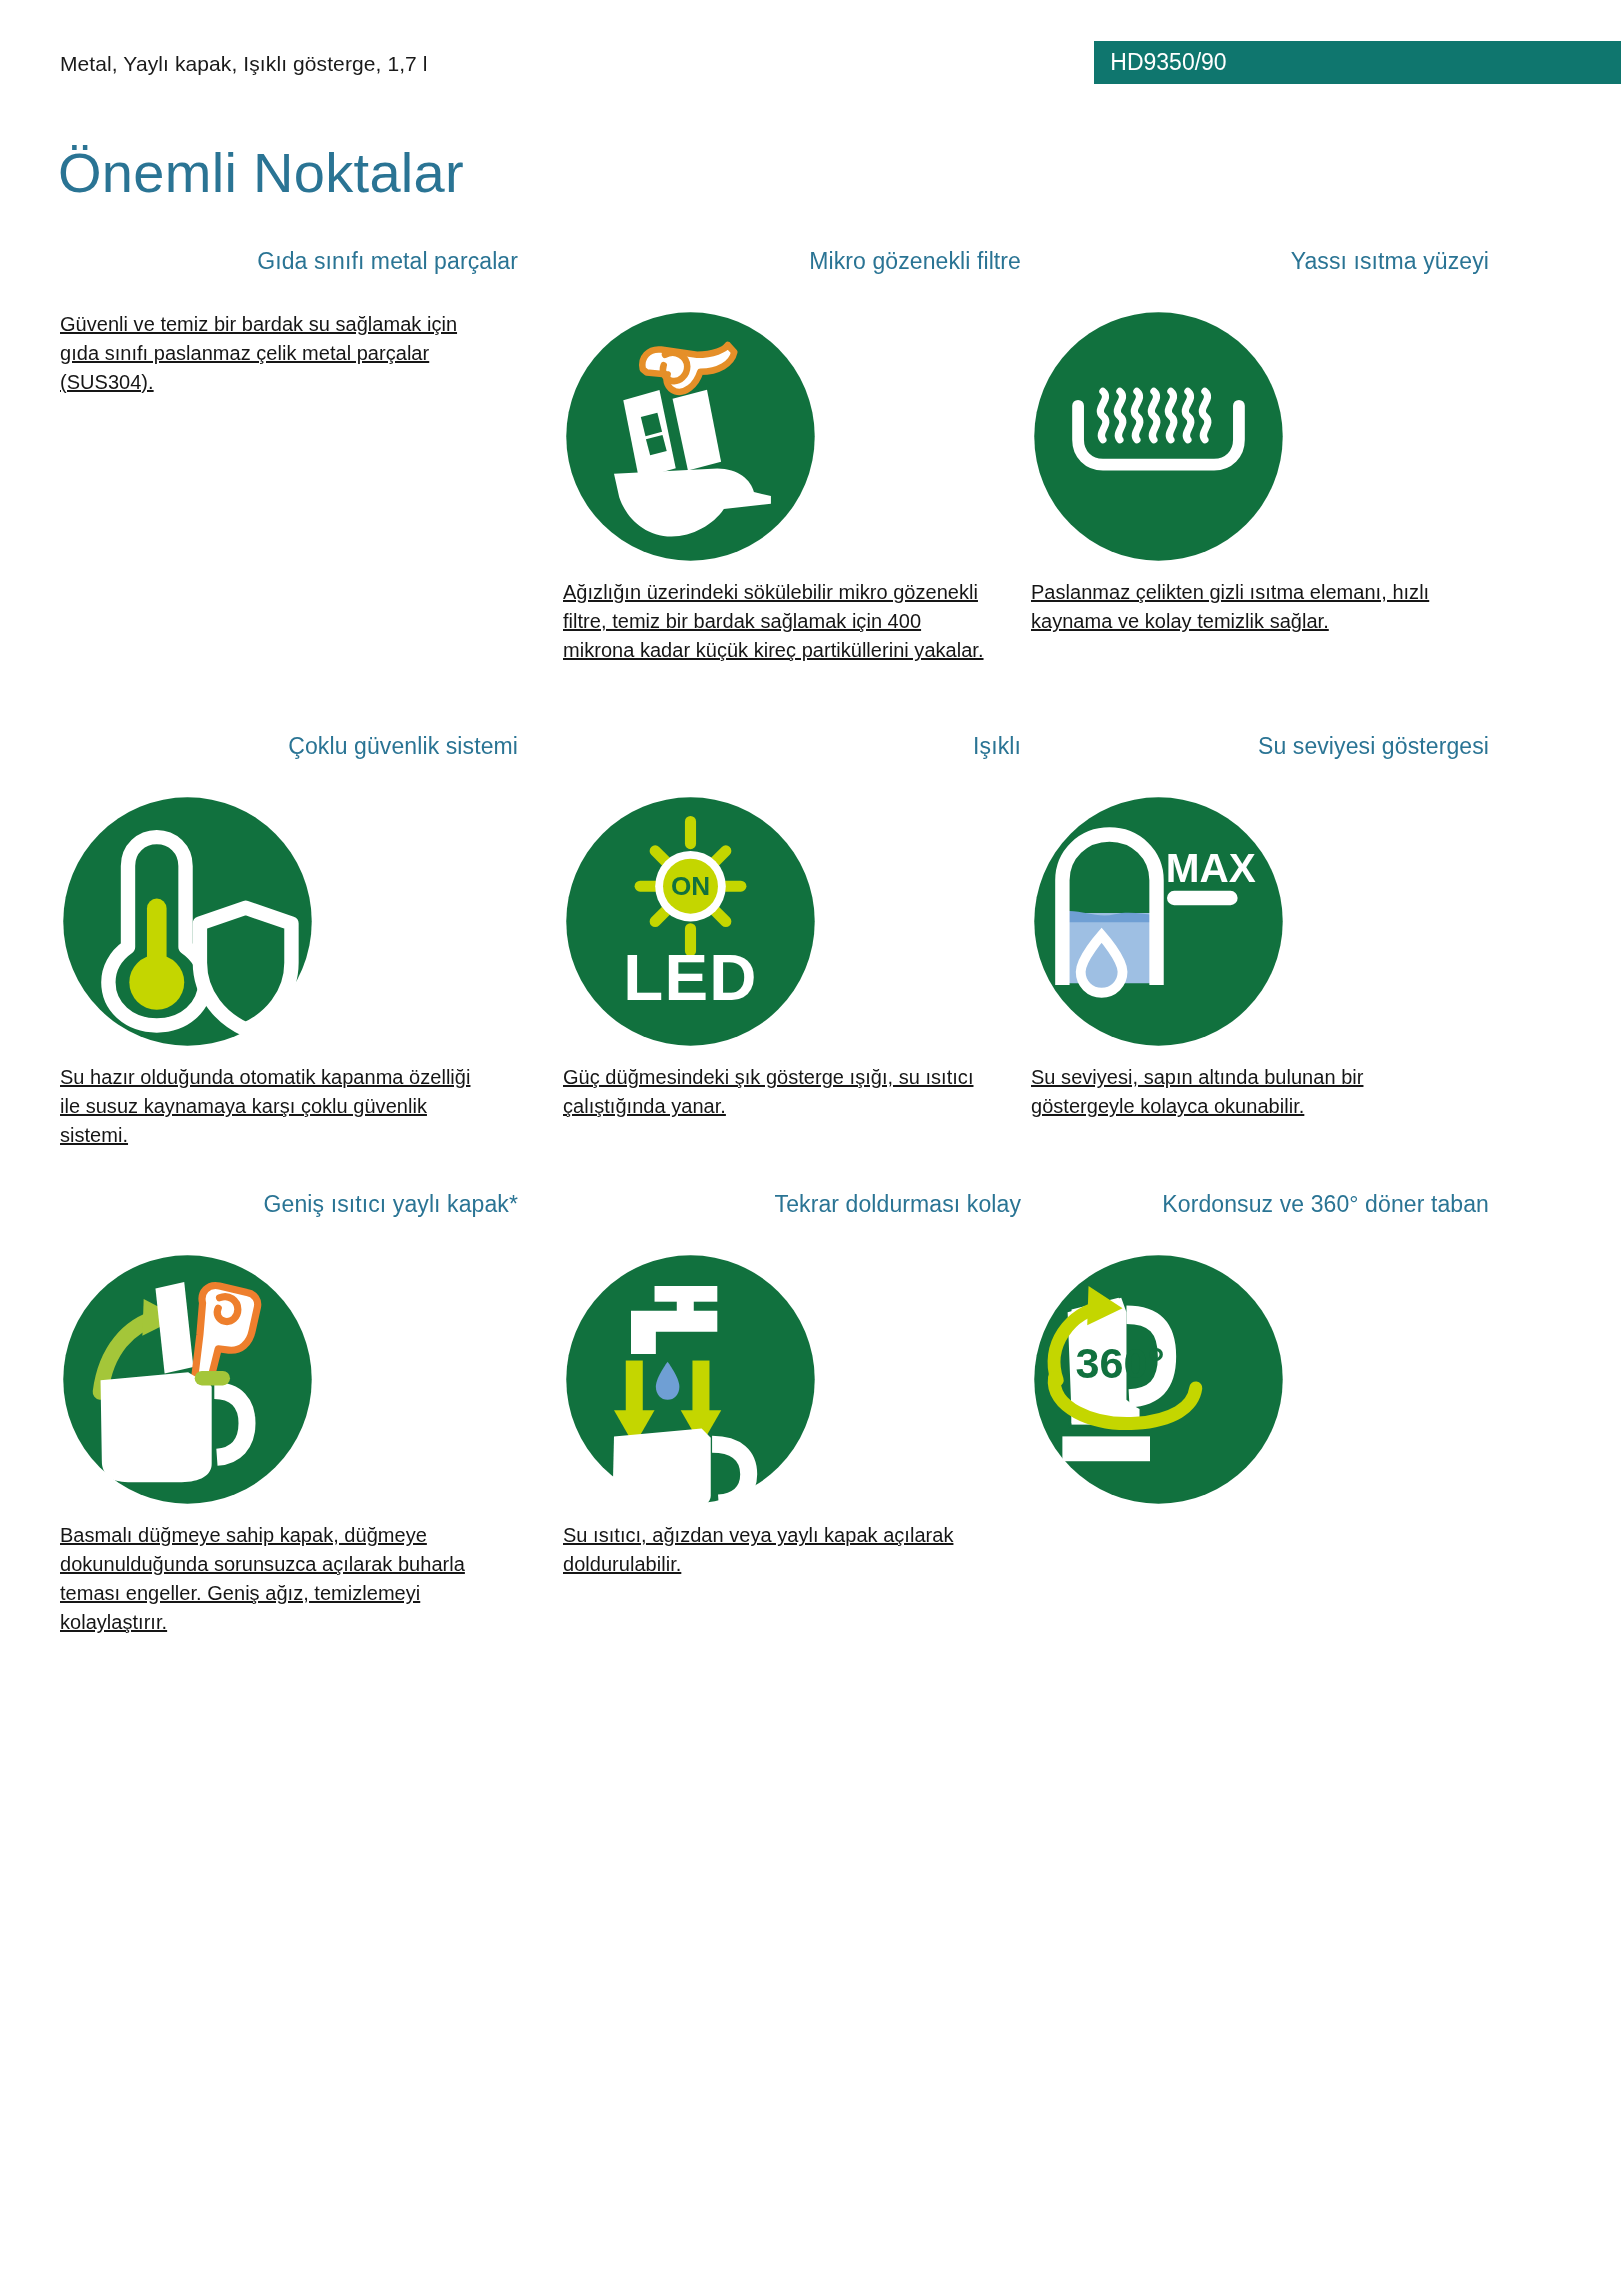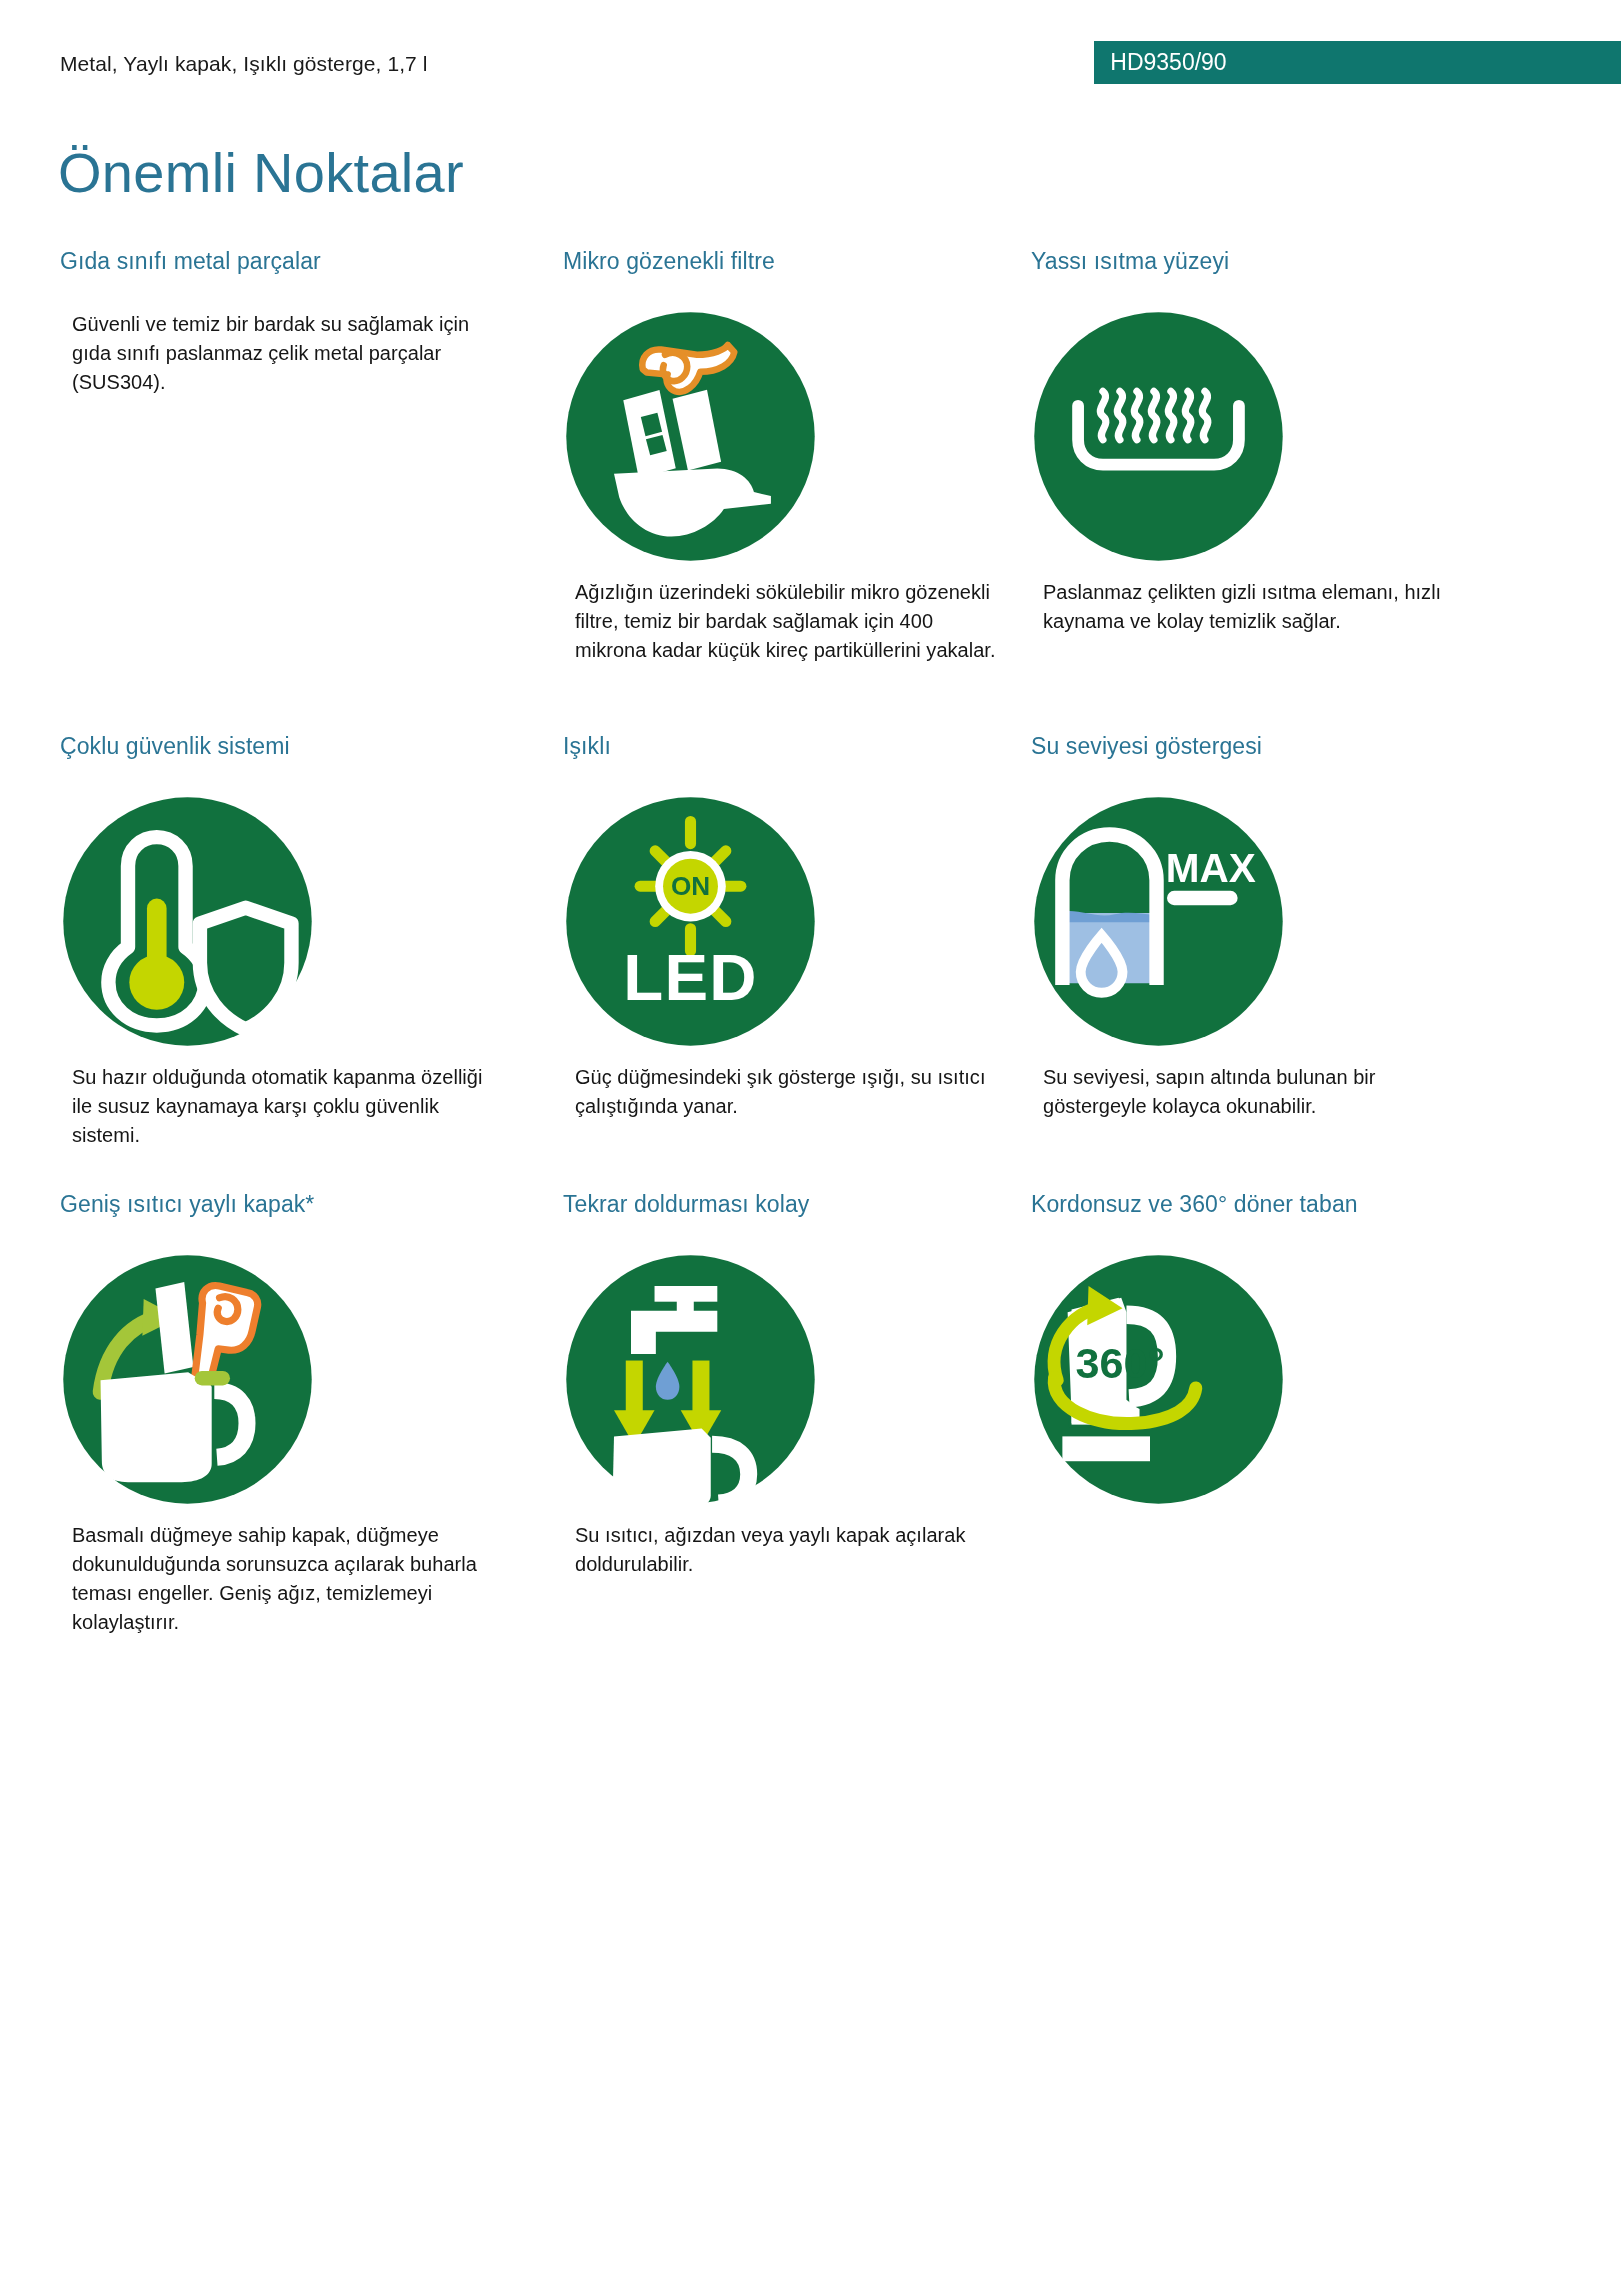--- a/index.html
+++ b/index.html
@@ -59,34 +59,36 @@
   .col3{left:1031px;}
 
   .cell h3{
     margin:0;
     font-size:23px;
     font-weight:400;
     color:#2a7494;
     line-height:29px;
     letter-spacing:0.1px;
     white-space:nowrap;
+    text-align:right;
   }
   .icon-wrap{
     margin-top:33px;
     width:255px;
     height:255px;
     position:relative;
   }
   .desc{
-    margin:12px;
+    margin:0;
     font-size:20px;
     line-height:29px;
     color:#161616;
     letter-spacing:0.03px;
     width:431px;
+    text-decoration:underline;
   }
   .desc.with-icon{margin-top:14.4px;}
   .desc.no-icon{margin-top:34px;}
 
   svg{display:block;}
 </style>
 </head>
 <body>
 
 <div class="page">

